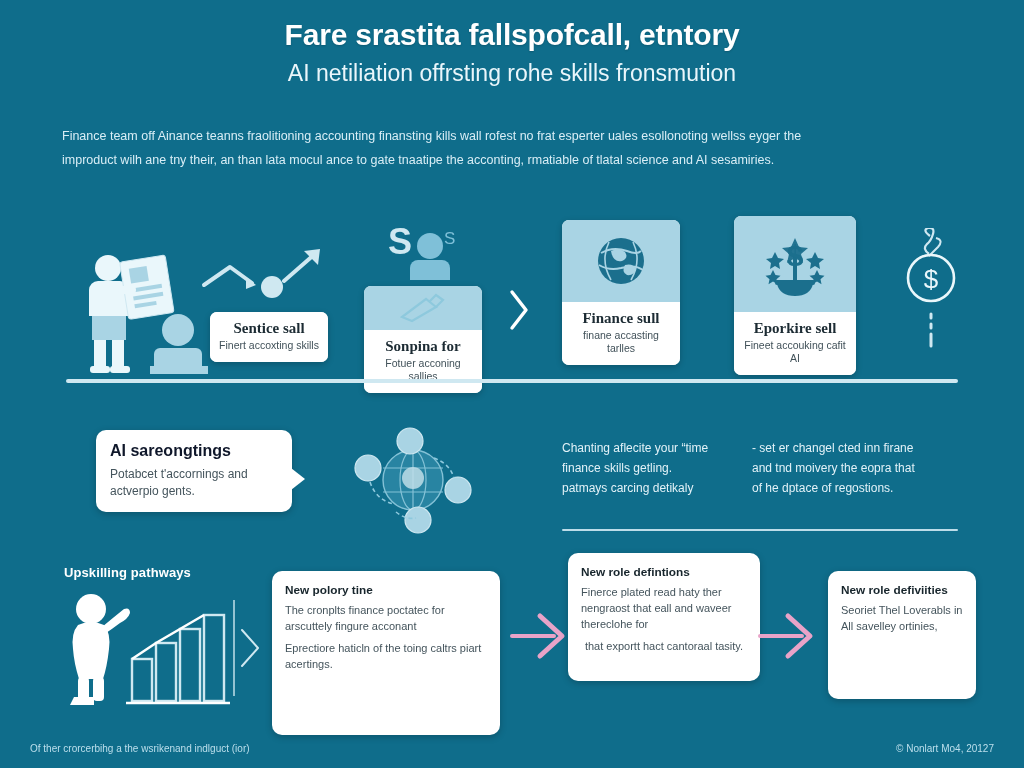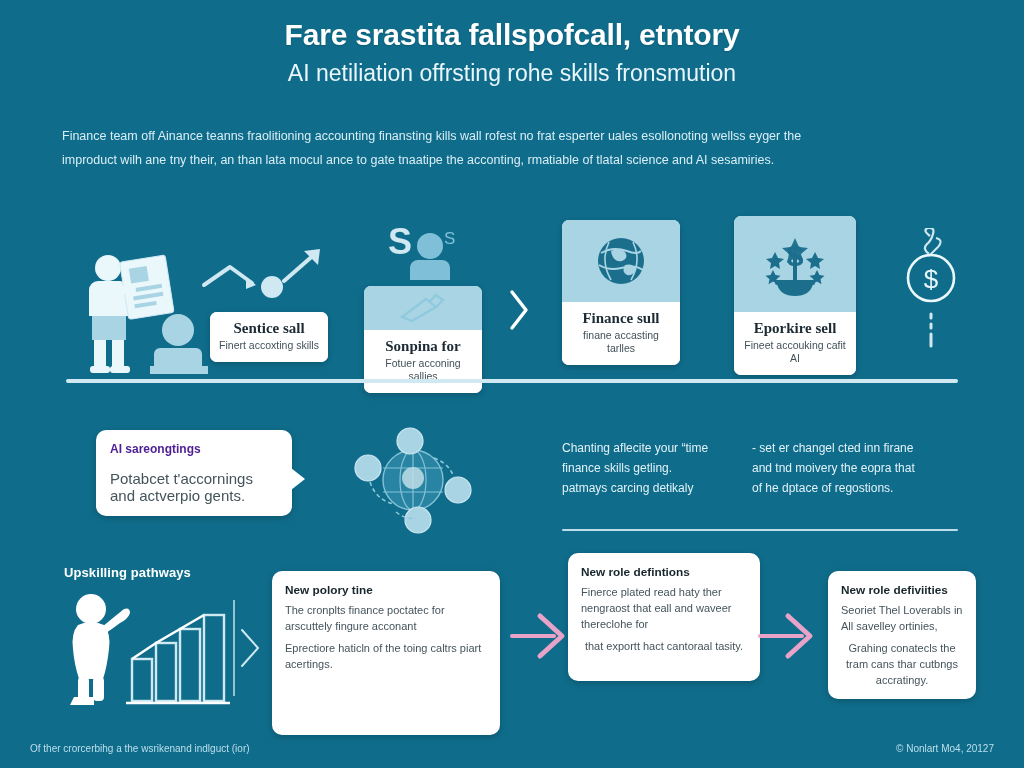--- a/index.html
+++ b/index.html
@@ -115,22 +115,22 @@
   .bubble:after {
     content: "";
     position: absolute;
     right: -13px;
     top: 38px;
     width: 0; height: 0;
     border-top: 11px solid transparent;
     border-bottom: 11px solid transparent;
     border-left: 14px solid #ffffff;
   }
-  .bubble .t { font-size: 12px; font-weight: bold; margin-bottom: 14px; color:#4c1d95;}
-  .bubble .d { font-size: 15px; line-height: 17px; color:#44545c;}
+  .bubble .t { font-size: 16px; font-weight: bold; margin-bottom: 6px; color:#0f172a;}
+  .bubble .d { font-size: 12px; line-height: 17px; color:#44545c;}
 
   .r2text {
     position: absolute;
     font-size: 12px;
     line-height: 20px;
     color: #e3f2f8;
   }
 
   
   .sect-label {
@@ -422,19 +422,18 @@
   <div class="pinkarrow" style="left:758px;top:608px;">
     <svg width="56" height="56" viewBox="0 0 56 56">
       <line x1="2" y1="28" x2="44" y2="28" stroke="#e8a3c8" stroke-width="4" stroke-linecap="round"></line>
       <path d="M30 8 L52 28 L30 48" stroke="#e8a3c8" stroke-width="5" fill="none" stroke-linecap="round" stroke-linejoin="round"></path>
     </svg>
   </div>
 
   <div class="r3card" style="left:828px;top:571px;width:148px;height:128px;">
     <div class="t">New role defiviities</div>
     <div class="d">Seoriet Thel Loverabls in All savelley ortinies,</div>
-    <div class="d" style="text-align:center;">Grahing conatecls the tram cans thar cutbngs accratingy.</div>
   </div>
 
   <div class="foot" id="foot-left">Of ther crorcerbihg a the wsrikenand indlguct (ior)</div>
   <div class="foot" id="foot-right">© Nonlart Mo4, 20127</div>
 
 </div>
 
 </body></html>

